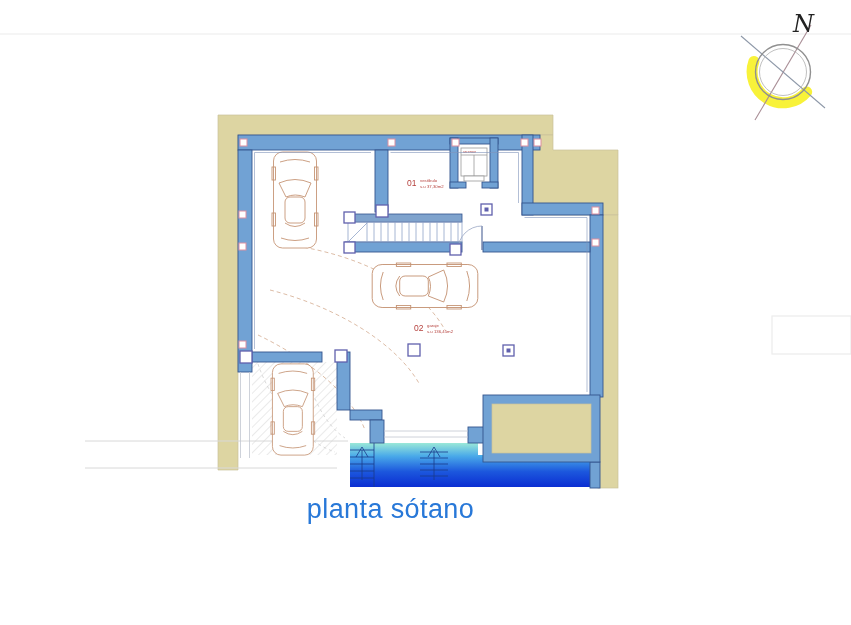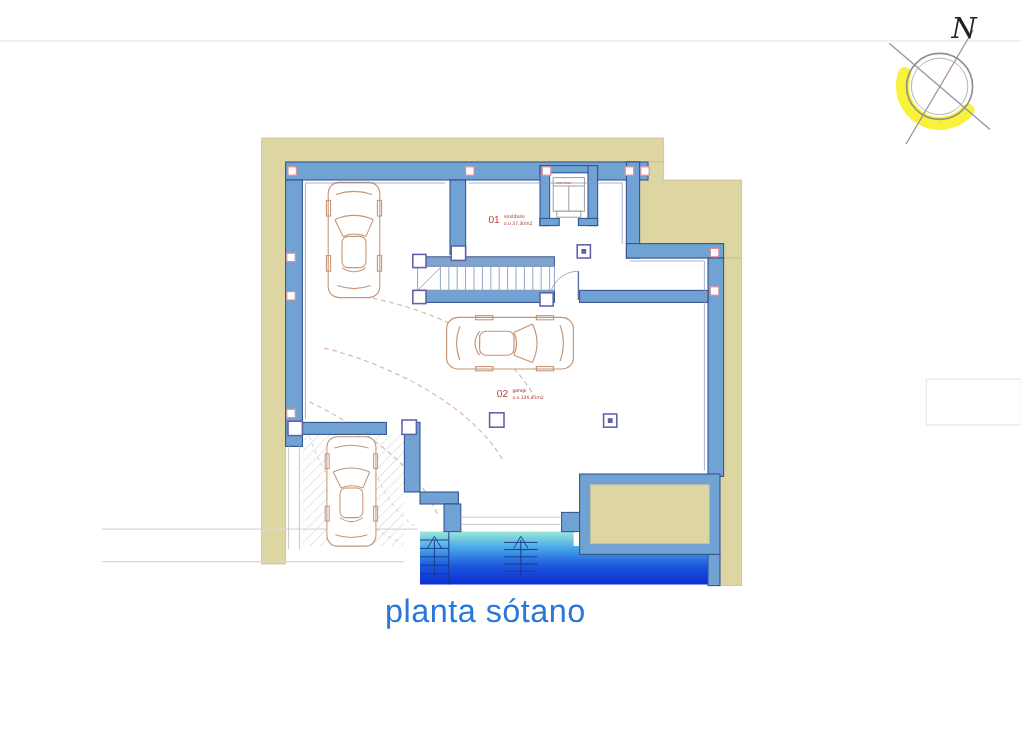--- a/index.html
+++ b/index.html
@@ -3,21 +3,21 @@
 <meta charset="utf-8">
 <style>
   html,body{margin:0;padding:0;}
   body{
     width:851px;height:625px;position:relative;background:#ffffff;
     font-family:"Liberation Sans",sans-serif;overflow:hidden;
   }
   #sheet{position:absolute;inset:0;}
   #plan-svg{position:absolute;left:0;top:0;}
   #plan-title{
-    position:absolute;left:297px;top:494px;width:215px;text-align:center;
+    position:absolute;left:283px;top:494px;width:215px;text-align:center;
     font-size:27px;letter-spacing:.4px;color:#2878d8;font-weight:400;
   }
 </style>
 </head>
 <body>
 
 <div id="sheet">
 
 <svg id="plan-svg" width="851" height="625" viewBox="0 0 851 625" xmlns="http://www.w3.org/2000/svg">
 

